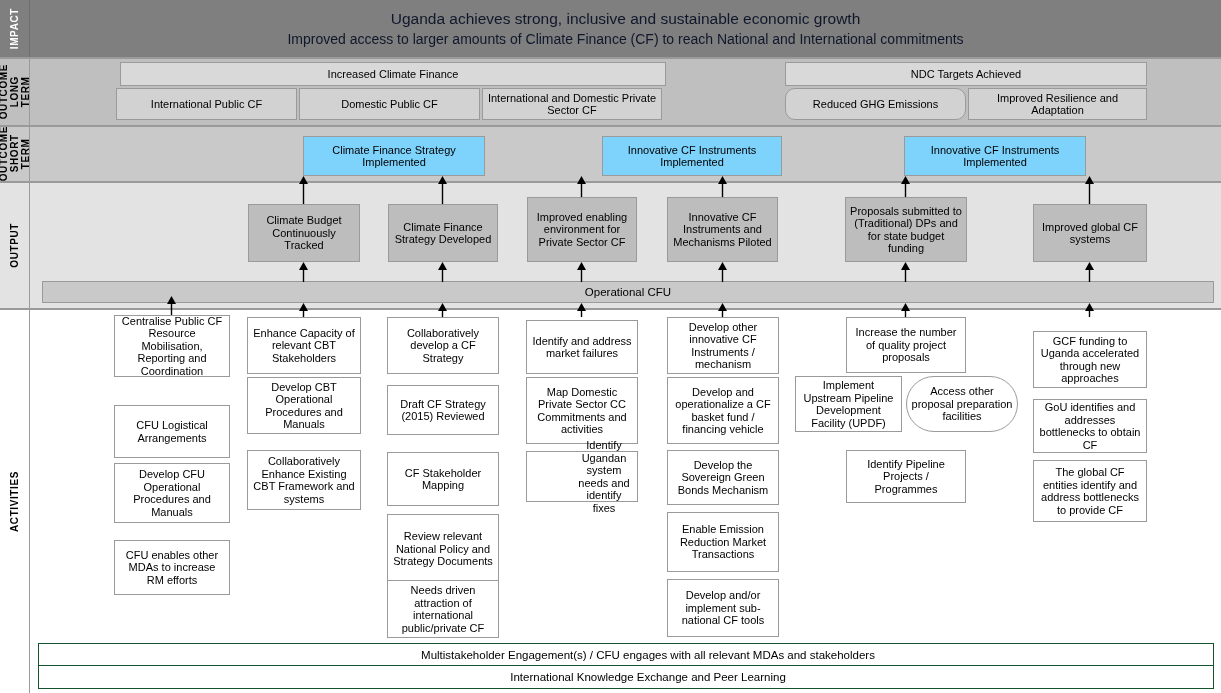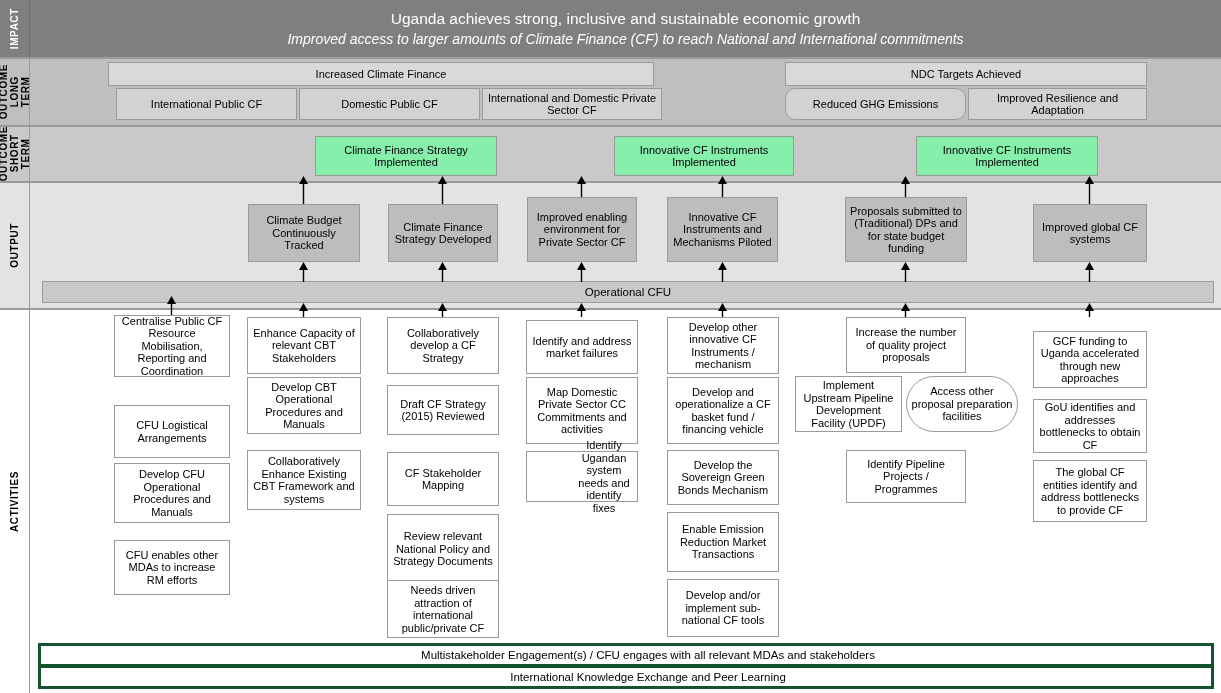--- a/index.html
+++ b/index.html
@@ -53,25 +53,25 @@
     top: 0; height: 58px;
     background: #7f7f7f;
     border-top: none;
   }
   #band-impact .band-label { color: #ffffff; border-right: 1px solid #6f6f6f; }
   .impact-text {
     position: absolute;
     left: 30px; right: 0; top: 0; bottom: 0;
     display: flex; flex-direction: column;
     align-items: center; justify-content: center;
-    color: #ffffff;
+    color: #0f172a;
     text-align: center;
   }
   .impact-line1 { font-size: 15.5px; }
-  .impact-line2 { font-size: 14px; font-style: italic; margin-top: 3px; }
+  .impact-line2 { font-size: 14px; margin-top: 3px; }
 
   
   #band-olt {
     top: 58px; height: 68px;
     background: #bfbfbf;
   }
   
   #band-ost {
     top: 126px; height: 56px;
     background: #c9c9c9;
@@ -95,40 +95,40 @@
     align-items: center;
     justify-content: center;
     text-align: center;
     border: 1px solid #9a9a9a;
     font-size: 11px;
     line-height: 12.5px;
     color: #000;
     padding: 2px 4px;
     background: #d4d4d4;
   }
-  .box.light { background: #86efac; margin-left: 12px; }
+  .box.light { background: #7dd3fc; }
   .box.dark  { background: #bdbdbd; }
   .box.white { background: #ffffff; }
   .box.outcome-top { background: #d9d9d9; }
   .box.outcome-sub { background: #d2d2d2; }
 
   .arrow {
     position: absolute;
     width: 11px;
     color: #000;
   }
   .arrow svg { display: block; }
 
   
   .fullbar {
     position: absolute;
     left: 38px;
     width: 1176px;
     height: 24px;
-    border: 3px solid #14532d;
+    border: 1px solid #14532d;
     background: #ffffff;
     display: flex;
     align-items: center;
     justify-content: center;
     font-size: 11.5px;
     color: #000;
     padding-left: 44px;
   }
   .cfu-bar {
     position: absolute;
@@ -160,21 +160,21 @@
   </div>
 
   <div class="band" id="band-olt">
     <div class="band-label">
       <span>OUTCOME
 LONG
 TERM</span>
     </div>
   </div>
 
-  <div class="box outcome-top" style="left:108px; top:62px; width:546px; height:24px;">Increased Climate Finance</div>
+  <div class="box outcome-top" style="left:120px; top:62px; width:546px; height:24px;">Increased Climate Finance</div>
   <div class="box outcome-sub" style="left:116px; top:88px; width:181px; height:32px;">International Public CF</div>
   <div class="box outcome-sub" style="left:299px; top:88px; width:181px; height:32px;">Domestic Public CF</div>
   <div class="box outcome-sub" style="left:482px; top:88px; width:180px; height:32px;">International and Domestic Private Sector CF</div>
 
   <div class="box outcome-top" style="left:785px; top:62px; width:362px; height:24px;">NDC Targets Achieved</div>
   <div class="box outcome-sub" style="left:785px; top:88px; width:181px; height:32px;border-radius:10px;">Reduced GHG Emissions</div>
   <div class="box outcome-sub" style="left:968px; top:88px; width:179px; height:32px;">Improved Resilience and Adaptation</div>
 
   <div class="band" id="band-ost">
     <div class="band-label">

